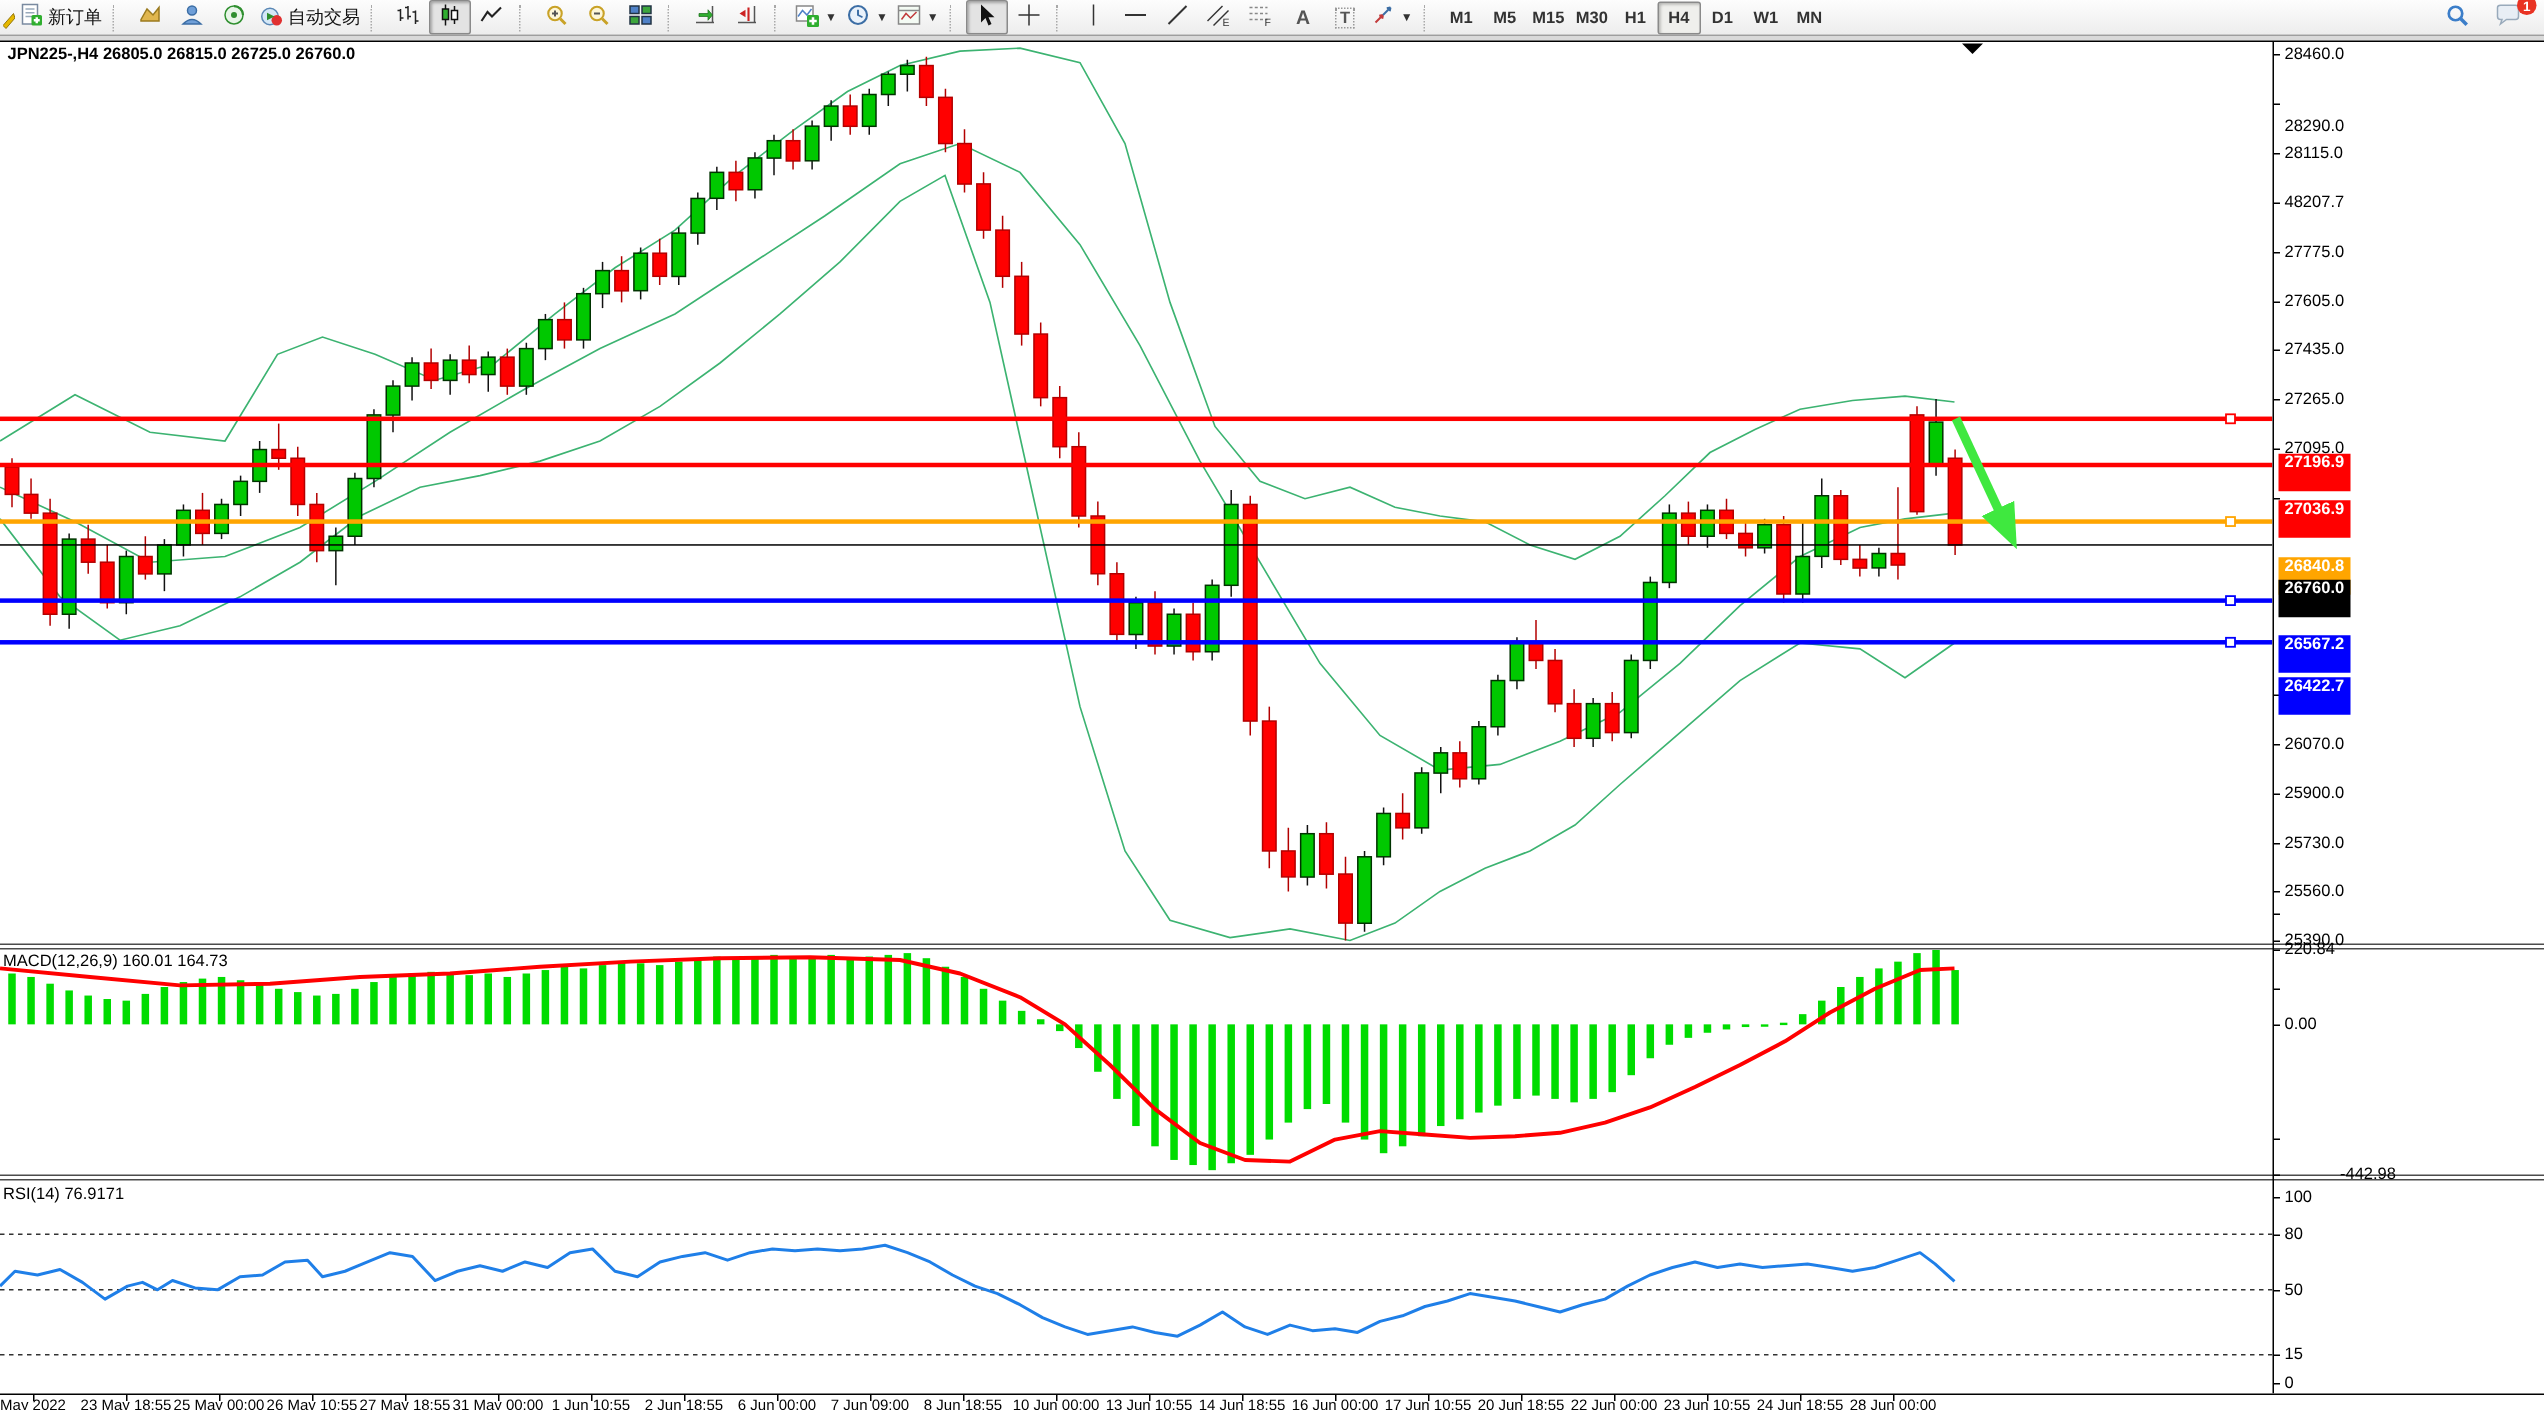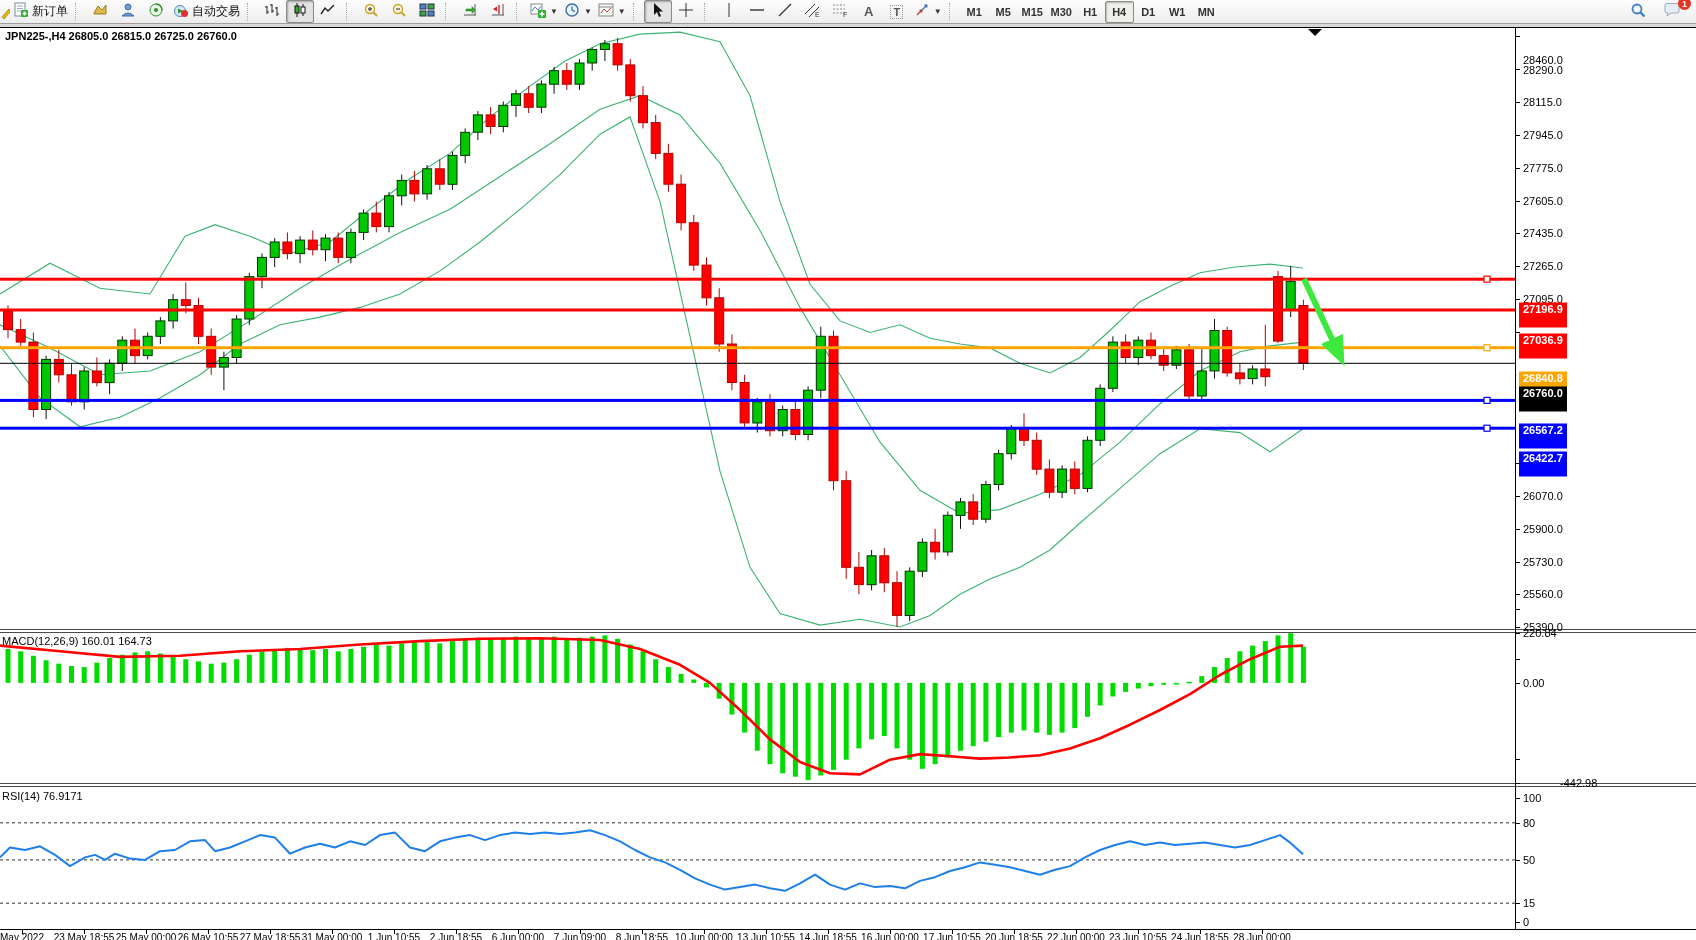--- a/index.html
+++ b/index.html
@@ -648,27 +648,27 @@
         <line x1="0" y1="34.8" x2="1515" y2="34.8" stroke="#333333" stroke-width="1" stroke-dasharray="3,3"></line>
         <line x1="0" y1="71.9" x2="1515" y2="71.9" stroke="#333333" stroke-width="1" stroke-dasharray="3,3"></line>
         <line x1="0" y1="115.2" x2="1515" y2="115.2" stroke="#333333" stroke-width="1" stroke-dasharray="3,3"></line>
         <polyline points="0,69.4 10,59.5 25,62.0 40,58.3 55,66.9 70,78.1 85,69.4 95,66.9 105,71.9 115,65.7 130,70.6 145,71.9 160,63.2 175,62.0 190,53.3 205,52.1 215,63.2 230,59.5 245,53.3 260,47.1 275,49.6 290,65.7 305,59.5 320,55.8 335,59.5 350,53.3 365,57.0 380,47.1 395,44.6 410,59.5 425,63.2 440,53.3 455,49.6 470,47.1 485,52.1 500,47.1 515,44.6 530,45.9 545,44.6 560,45.9 575,44.6 590,42.2 605,47.1 620,53.3 635,62.0 650,69.4 665,74.4 680,81.8 695,90.4 710,96.6 725,101.6 740,99.1 755,96.6 770,100.3 785,102.8 800,95.4 815,86.7 830,96.6 845,101.6 860,95.4 875,99.1 890,97.9 905,100.3 920,92.9 935,89.2 950,83.0 965,79.3 980,74.4 995,76.8 1010,79.3 1025,83.0 1040,86.7 1055,81.8 1070,78.1 1085,69.4 1100,62.0 1115,57.0 1130,53.3 1145,57.0 1160,54.6 1175,57.0 1190,55.8 1205,54.6 1220,57.0 1235,59.5 1250,57.0 1265,52.1 1280,47.1 1290,54.6 1303,66.3" fill="none" stroke="#1f7fe8" stroke-width="2" stroke-linejoin="round"></polyline>
       </svg>
     <div class="ind-label" style="top:766px">RSI(14) 76.9171</div>
 
     <div class="price-axis" id="price-axis">
       <div class="axis-vline"></div>
     <div class="ptick" style="top: 8px;"></div>
-        <div class="plabel" style="top: 8px; margin-top: 24px;">28460.0</div>
+        <div class="plabel" style="top: 8px;">28460.0</div>
         <div class="ptick" style="top: 40.7264px;"></div>
-        <div class="plabel" style="top: 42px;">28290.0</div>
+        <div class="plabel" style="top: 56px;">28290.0</div>
         <div class="ptick" style="top: 74.4153px;"></div>
         <div class="plabel" style="top: 74.4153px;">28115.0</div>
         <div class="ptick" style="top: 107.142px;"></div>
-        <div class="plabel" style="top: 107.142px;">27945.0</div>
+        <div class="plabel" style="top: 107.142px;">48207.7</div>
         <div class="ptick" style="top: 139.868px;"></div>
         <div class="plabel" style="top: 139.868px;">27775.0</div>
         <div class="ptick" style="top: 172.594px;"></div>
         <div class="plabel" style="top: 172.594px;">27605.0</div>
         <div class="ptick" style="top: 205.321px;"></div>
         <div class="plabel" style="top: 205.321px;">27435.0</div>
         <div class="ptick" style="top: 238.047px;"></div>
         <div class="plabel" style="top: 238.047px;">27265.0</div>
         <div class="ptick" style="top: 270.774px;"></div>
         <div class="plabel" style="top: 270.774px;">27095.0</div>

